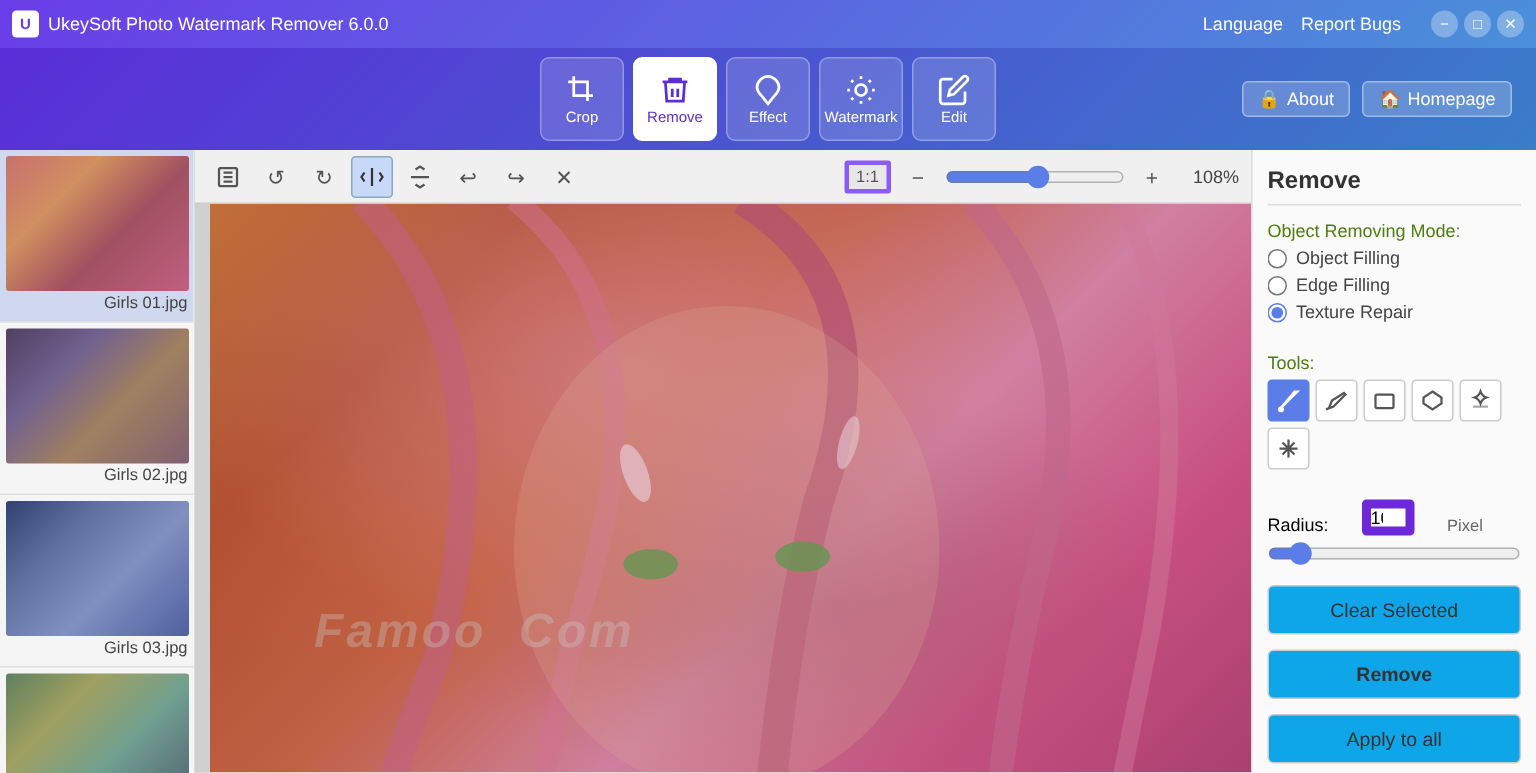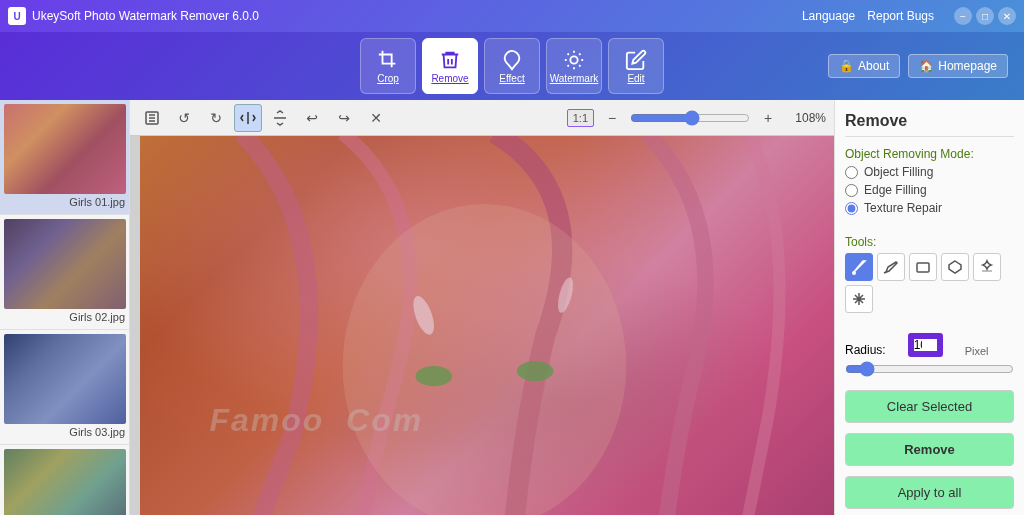--- a/index.html
+++ b/index.html
@@ -84,21 +84,20 @@
       border: 1px solid rgba(255,255,255,0.3);
       border-radius: 6px;
       color: white;
       cursor: pointer;
       display: flex;
       flex-direction: column;
       align-items: center;
       justify-content: center;
       gap: 2px;
       font-size: 10px;
-      text-decoration: underline;
     }
     .toolbar-btn.active {
       background: white;
       color: #5a2dd8;
       border-color: white;
     }
     .toolbar-btn svg { width: 22px; height: 22px; }
 
     
     .nav-top-right {
@@ -199,21 +198,21 @@
       font-size: 12px;
       color: #444;
       min-width: 40px;
       text-align: right;
     }
     .one-to-one {
       font-size: 11px;
       color: #555;
       padding: 2px 5px;
       background: #e8e8e8;
-      border: 1px solid #8b5cf6;
+      border: 3px solid #8b5cf6;
       border-radius: 2px;
     }
 
     .canvas-image-area {
       flex: 1;
       overflow: hidden;
       position: relative;
       display: flex;
       align-items: center;
       justify-content: center;
@@ -329,21 +328,21 @@
     .radius-slider {
       width: 100%;
       accent-color: #5a7de8;
     }
 
     .action-btn {
       width: 100%;
       padding: 8px;
       border: 1px solid #ccc;
       border-radius: 4px;
-      background: #86efac;
+      background: #0ea5e9;
       font-size: 13px;
       font-weight: 500;
       cursor: pointer;
       color: #333;
       text-align: center;
     }
 
     
     .thumb-girl1 {
       background: linear-gradient(135deg, #c87070 0%, #d09060 30%, #a05060 60%, #c06080 100%);

